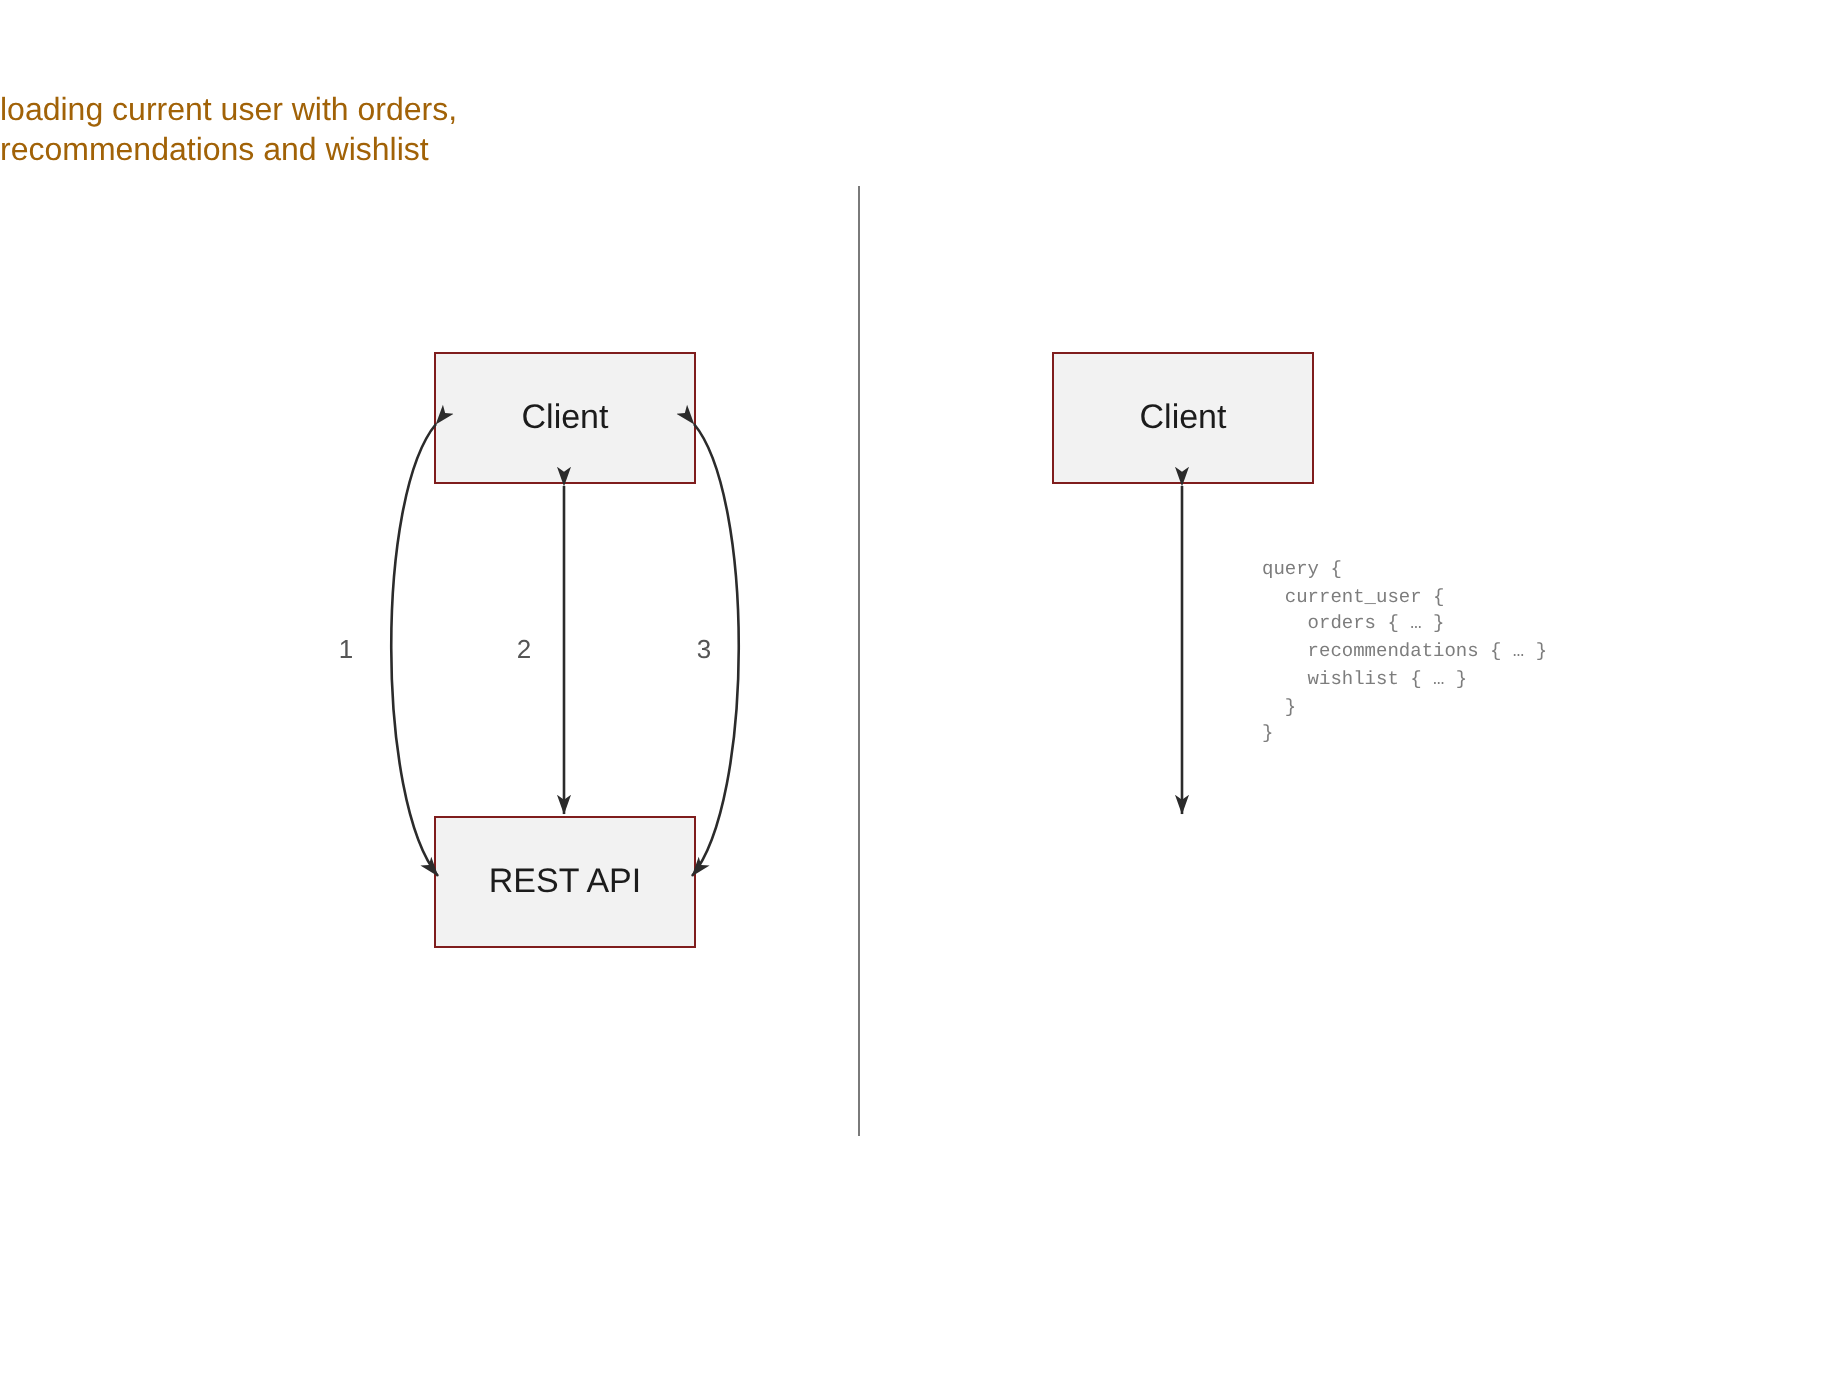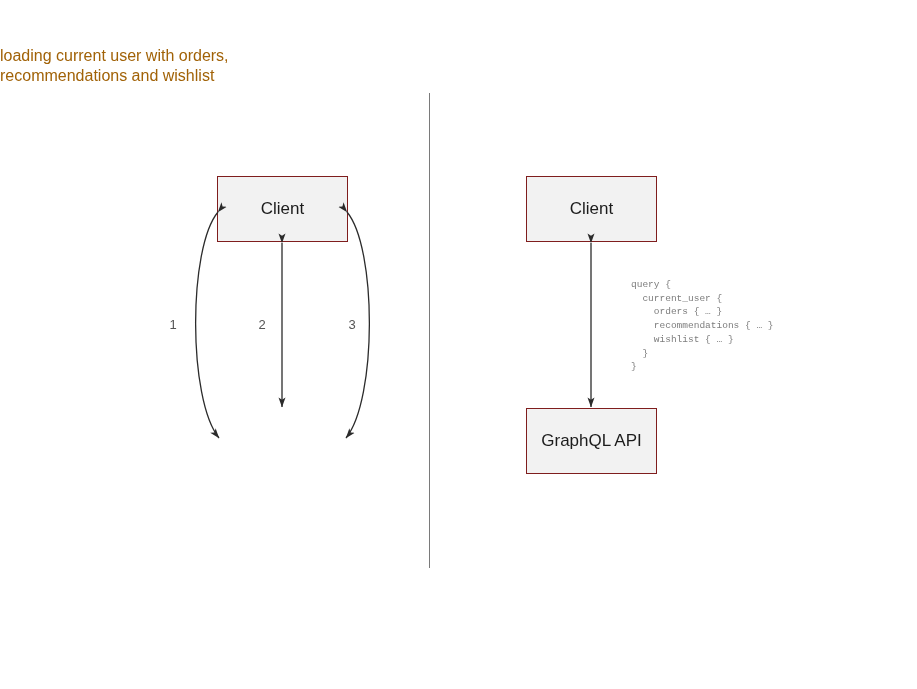--- a/index.html
+++ b/index.html
@@ -102,20 +102,23 @@
 
   <div id="diagram-title">loading current user with orders,
 recommendations and wishlist</div>
 
   <div id="divider"></div>
 
   <div class="node-box" id="node-client-rest">
     <span>Client</span>
   </div>
 
+  <div class="node-box" id="node-rest-api">
+    <span>REST API</span>
+  </div>
 
   <svg class="arrow-layer">
     <defs>
       <marker id="ah" markerWidth="9" markerHeight="9" refX="7.4" refY="3.1" orient="auto" markerUnits="strokeWidth">
         <path d="M0,0.4 L7.6,3.1 L0,5.8 L1.9,3.1 Z" fill="#2b2b2b"></path>
       </marker>
     </defs>
 
     <path class="arrow-path" marker-start="url(#ah)" marker-end="url(#ah)" d="M 218,212 C 188,248 188,400 219,438"></path>
 
@@ -126,23 +129,20 @@
 
   <div class="arrow-label" id="arrow-label-1">1</div>
   <div class="arrow-label" id="arrow-label-2">2</div>
   <div class="arrow-label" id="arrow-label-3">3</div>
 
 
   <div class="node-box" id="node-client-gql">
     <span>Client</span>
   </div>
 
-  <div class="node-box" id="node-graphql-api">
-    <span>GraphQL API</span>
-  </div>
 
   <svg class="arrow-layer">
 
     <path class="arrow-path" marker-start="url(#ah)" marker-end="url(#ah)" d="M 591,243 L 591,407"></path>
   </svg>
 
   <div class="mono-block" id="graphql-query">query {
   current_user {
     orders { … }
     recommendations { … }

